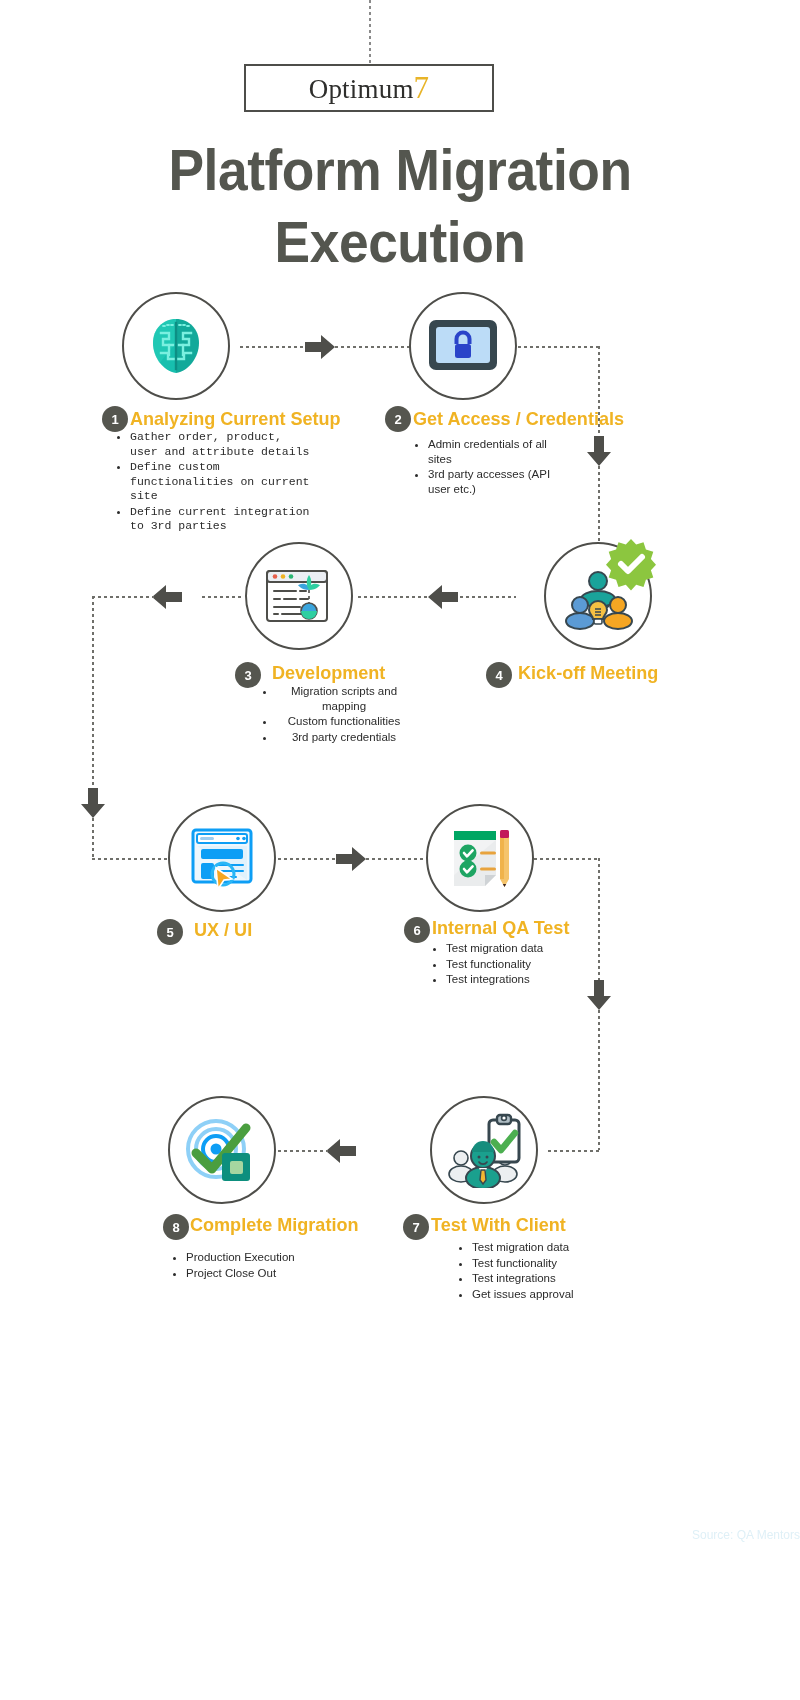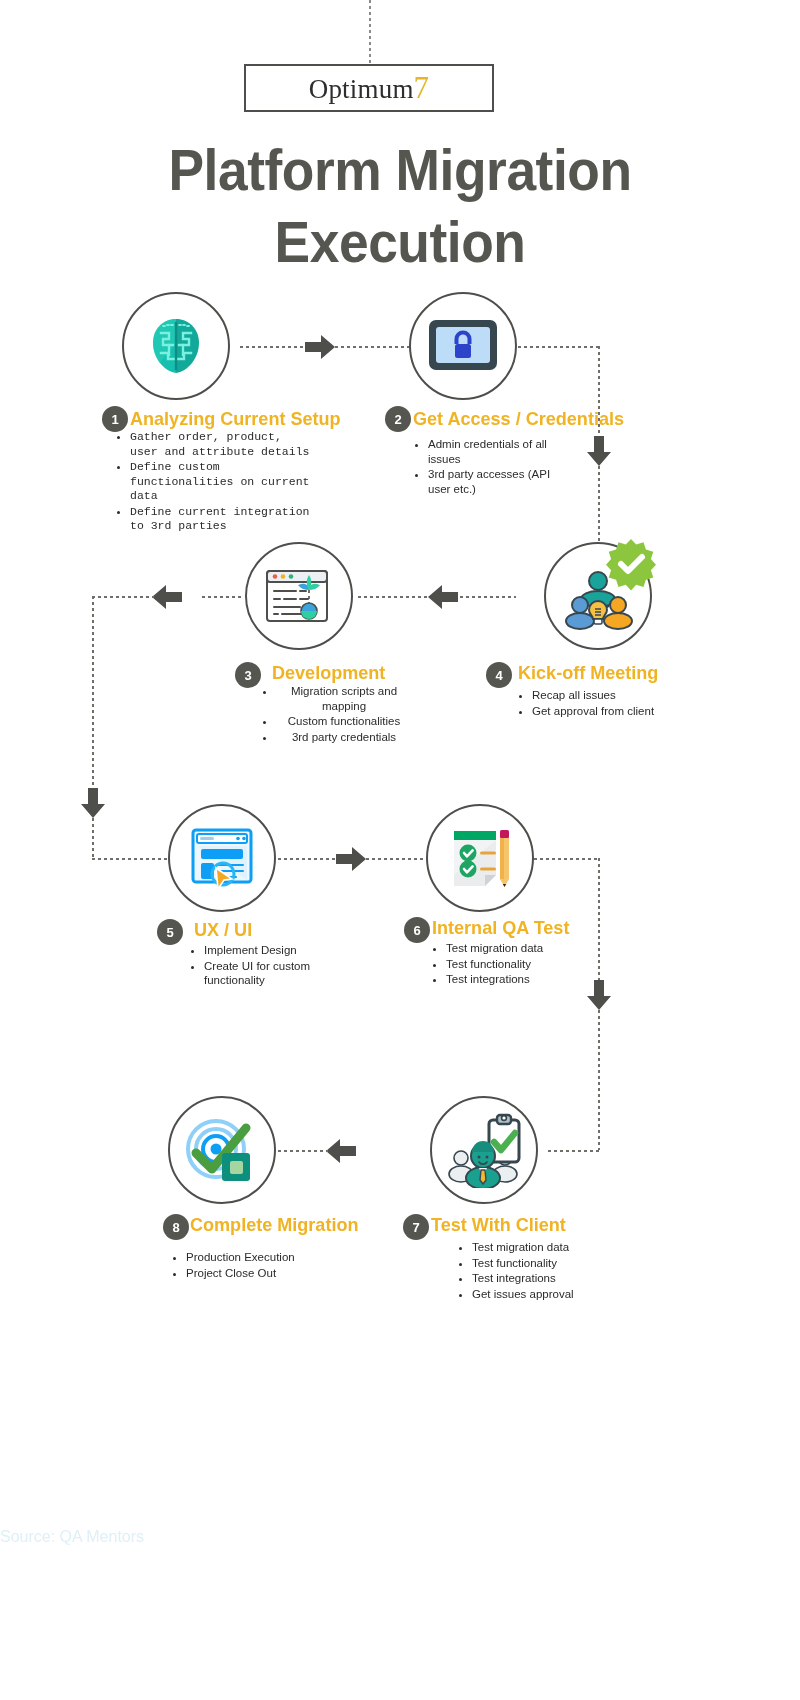--- a/index.html
+++ b/index.html
@@ -67,22 +67,22 @@
     background-size: 6px 2px; background-repeat: repeat-x;
   }
   .dash-v {
     position: absolute; width: 2px;
     background-image: linear-gradient(to bottom, #6f6f6a 50%, rgba(255,255,255,0) 0%);
     background-size: 2px 6px; background-repeat: repeat-y;
   }
   .arrow { position: absolute; width: 30px; height: 26px; }
 
   .footer {
-    position: absolute; left: 0; top: 1528px; width: 800px; text-align: left;
-    color: #dff0f7; font-size: 16px;
+    position: absolute; left: 0; top: 1528px; width: 800px; text-align: right;
+    color: #dff0f7; font-size: 12px;
   }
 </style>
 </head>
 <body>
 
 <div class="canvas">
 
   <div class="logo-stem"></div>
   <div class="logo-box">
     <div class="logo-text">
@@ -165,38 +165,38 @@
         <path d="M24 17 h2 M28 16 h2 M32 16 h2"></path>
         <path d="M50 17 h-2 M46 16 h-2 M42 16 h-2"></path>
       </g>
     </svg>
   </div>
   <div class="badge" style="left:102px; top:406px;">1</div>
   <div class="step-head" style="left:130px; top:408px;">Analyzing Current Setup</div>
   <div class="bullets" style="left:116px; top:430px; width:196px;font-family:Liberation Mono, monospace;">
     <ul>
       <li>Gather order, product, user and attribute details</li>
-      <li>Define custom functionalities on current data</li>
+      <li>Define custom functionalities on current site</li>
       <li>Define current integration to 3rd parties</li>
     </ul>
   </div>
 
   <div class="icon-circle" style="left:409px; top:292px;">
     <svg width="76" height="64" viewBox="0 0 76 64">
       <rect x="4" y="6" width="68" height="50" rx="7" fill="#37474f"></rect>
       <rect x="11" y="13" width="54" height="36" rx="3" fill="#bcdcf7"></rect>
       <rect x="30" y="30" width="16" height="14" rx="2.5" fill="#2b44c9"></rect>
       <path d="M31.5 30 v-5 a6.5 6.5 0 0 1 13 0 v5" fill="none" stroke="#2b44c9" stroke-width="4"></path>
     </svg>
   </div>
   <div class="badge" style="left:385px; top:406px;">2</div>
   <div class="step-head" style="left:413px; top:408px;">Get Access / Credentials</div>
   <div class="bullets" style="left:414px; top:437px; width:150px;">
     <ul>
-      <li>Admin credentials of all issues</li>
+      <li>Admin credentials of all sites</li>
       <li>3rd party accesses (API user etc.)</li>
     </ul>
   </div>
 
   <div class="icon-circle" style="left:245px; top:542px;">
     <svg width="74" height="66" viewBox="0 0 74 66">
       <rect x="5" y="8" width="60" height="50" rx="3" fill="#fff" stroke="#4e4e4a" stroke-width="2"></rect>
       <rect x="5" y="8" width="60" height="11" rx="3" fill="#eceff4" stroke="#4e4e4a" stroke-width="2"></rect>
       <circle cx="13" cy="13.5" r="2.3" fill="#e8604c"></circle>
       <circle cx="21" cy="13.5" r="2.3" fill="#f0b323"></circle>
@@ -248,26 +248,20 @@
           <path d="M39 50 h6 M39 53 h6 M39 56 h6"></path>
         </g>
     </svg>
   </div>
   <svg style="position:absolute; left:604px; top:537px; width:54px; height:54px;" viewBox="0 0 54 54">
     <path d="M27 2 l5.2 5.6 7.3 -2.3 2.4 7.3 7.4 2.2 -2.4 7.3 5.1 5.6 -5.1 5.6 2.4 7.3 -7.4 2.2 -2.4 7.3 -7.3 -2.3 -5.2 5.6 -5.2 -5.6 -7.3 2.3 -2.4 -7.3 -7.4 -2.2 2.4 -7.3 -5.1 -5.6 5.1 -5.6 -2.4 -7.3 7.4 -2.2 2.4 -7.3 7.3 2.3z" fill="#8cc63f"></path>
     <path d="M17 27 l7 7 14 -14" fill="none" stroke="#fff" stroke-width="6" stroke-linecap="round" stroke-linejoin="round"></path>
   </svg>
   <div class="badge" style="left:486px; top:662px;">4</div>
   <div class="step-head" style="left:518px; top:662px;">Kick-off Meeting</div>
-  <div class="bullets" style="left:518px; top:688px; width:180px;">
-    <ul>
-      <li>Recap all issues</li>
-      <li>Get approval from client</li>
-    </ul>
-  </div>
 
   <div class="icon-circle" style="left:168px; top:804px;">
     <svg width="74" height="72" viewBox="0 0 74 72">
       <rect x="8" y="8" width="58" height="52" rx="3" fill="#eef7fd" stroke="#0d9ef5" stroke-width="3"></rect>
       <rect x="12" y="12" width="50" height="9" rx="2" fill="#fff" stroke="#0d9ef5" stroke-width="2"></rect>
       <rect x="15" y="15" width="14" height="3" rx="1.5" fill="#9ecdf0"></rect>
       <circle cx="53" cy="16.5" r="1.8" fill="#0d9ef5"></circle>
       <circle cx="59" cy="16.5" r="1.8" fill="#0d9ef5"></circle>
       <path d="M12 24 L62 24 L62 58 Z" fill="#dceffb" opacity=".7"></path>
       <rect x="16" y="27" width="42" height="10" rx="2" fill="#0d9ef5"></rect>
@@ -276,26 +270,20 @@
         <path d="M33 43 h25"></path>
           <path d="M33 49 h25"></path>
           <path d="M33 55 h18"></path>
       </g>
       <circle cx="38" cy="52" r="11" fill="none" stroke="#29b6f6" stroke-width="3"></circle>
       <path d="M33 67 L31 46 L47 57 L39 58 Z" fill="#f5a623" stroke="#fff" stroke-width="1.6"></path>
     </svg>
   </div>
   <div class="badge" style="left:157px; top:919px;">5</div>
   <div class="step-head" style="left:194px; top:919px;">UX / UI</div>
-  <div class="bullets" style="left:190px; top:943px; width:150px;">
-    <ul>
-      <li>Implement Design</li>
-      <li>Create UI for custom functionality</li>
-    </ul>
-  </div>
 
   <div class="icon-circle" style="left:426px; top:804px;">
     <svg width="72" height="70" viewBox="0 0 72 70">
       <path d="M10 8 h42 v44 l-11 11 h-31 z" fill="#f2f3f4"></path>
       <path d="M10 8 h42 v9 h-42 z" fill="#00a663"></path>
       <path d="M52 17 L10 52 V63 h31 L52 52 Z" fill="#e3e5e7" opacity=".55"></path>
       <path d="M41 52 h11 l-11 11 z" fill="#cfd3d6"></path>
       <g>
         <circle cx="24" cy="30" r="8.5" fill="#1ea563"></circle>
         <path d="M20 30 l3 3.4 5.6 -6" fill="none" stroke="#fff" stroke-width="2.6" stroke-linecap="round" stroke-linejoin="round"></path>

